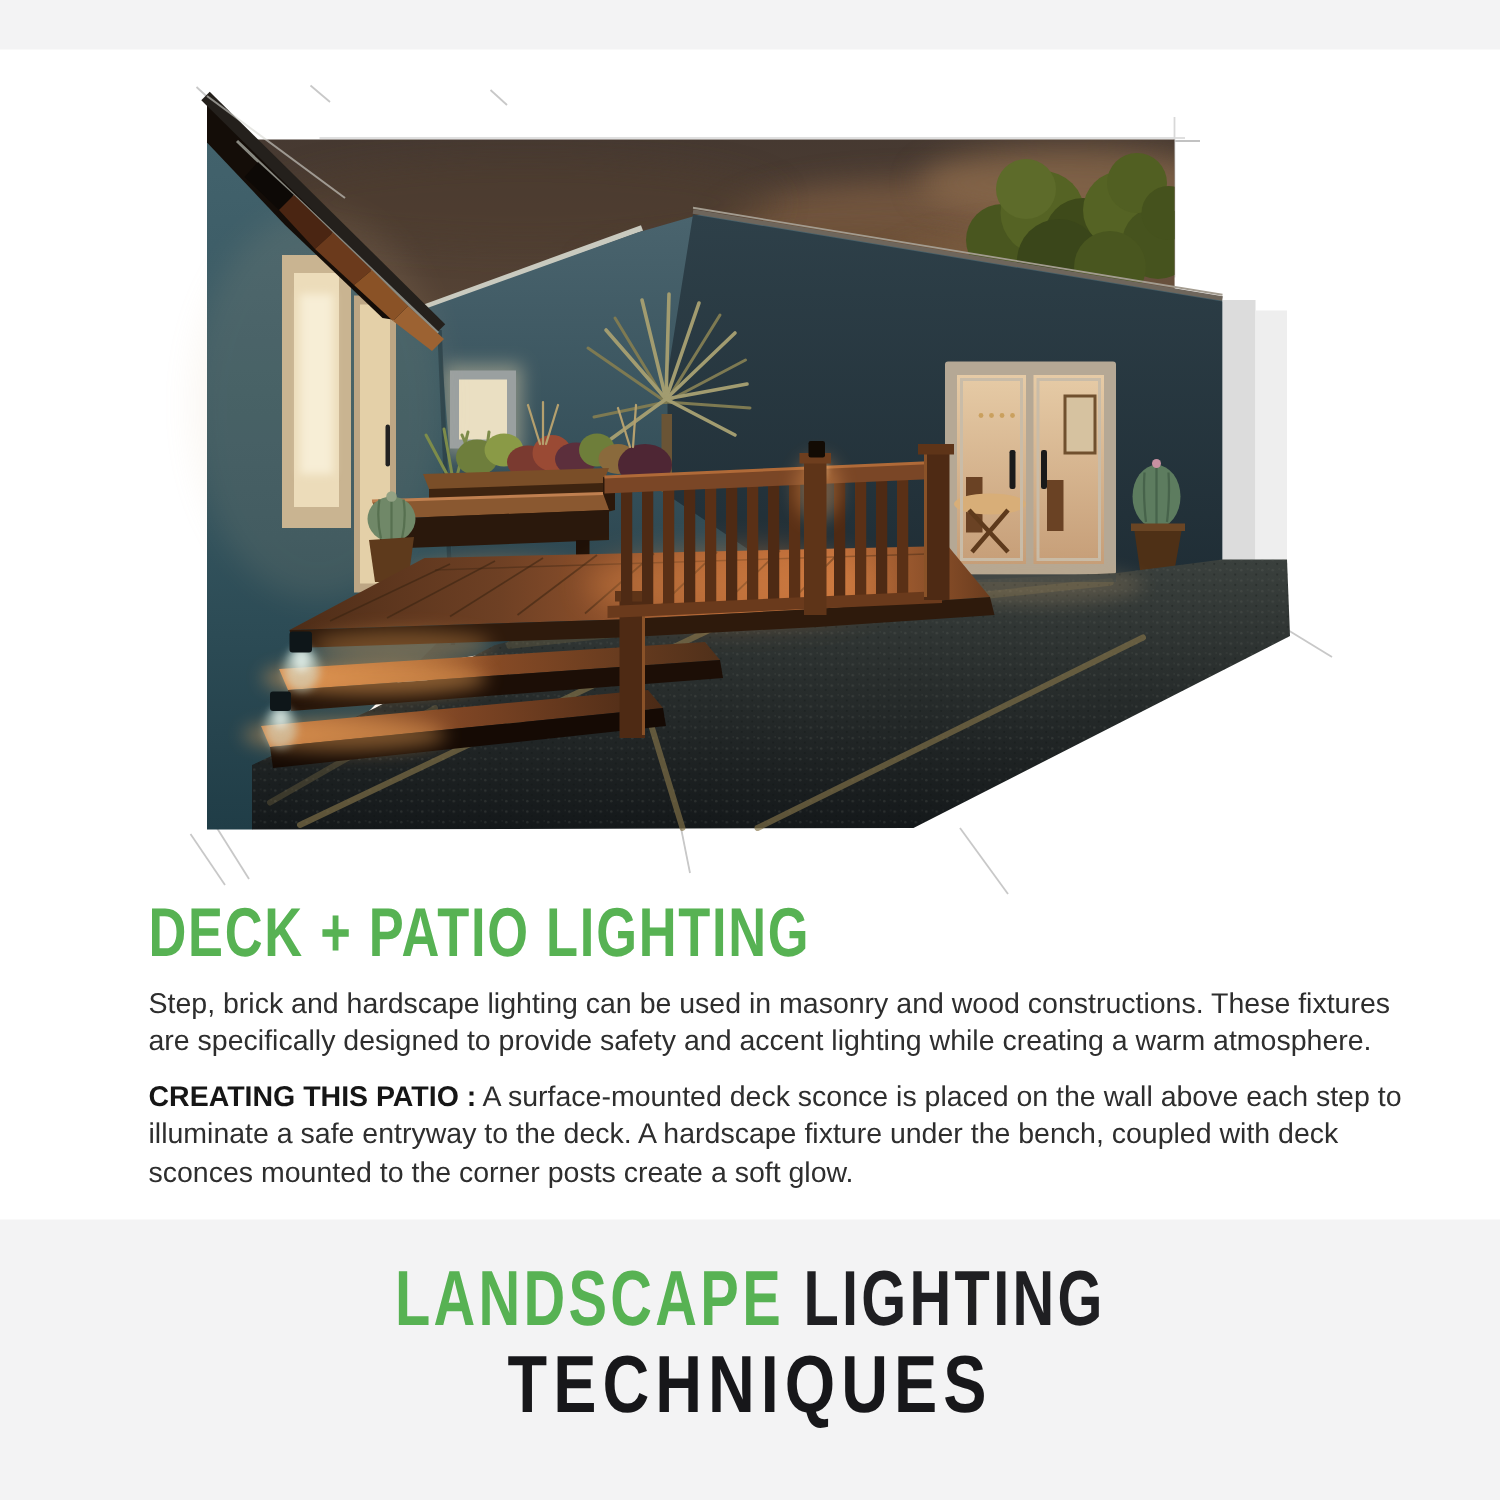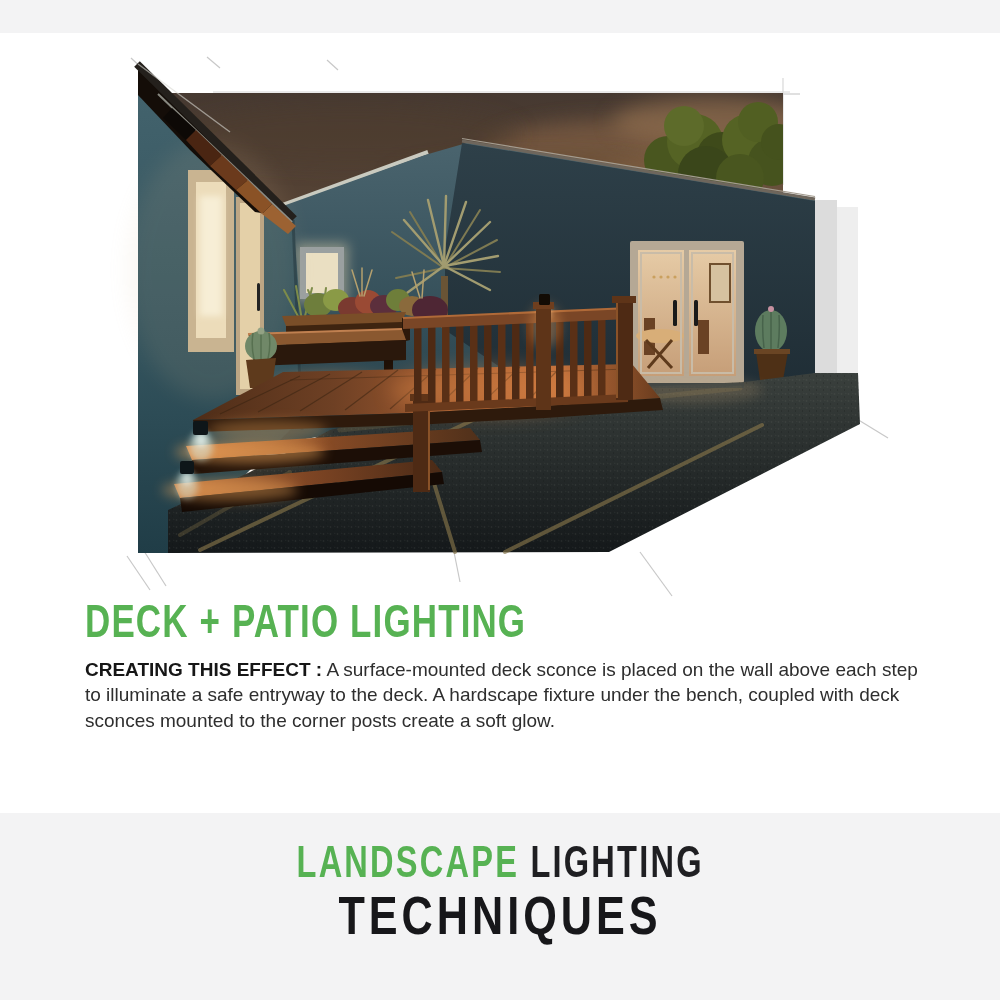--- a/index.html
+++ b/index.html
@@ -4,33 +4,33 @@
 <style>
   html,body{margin:0;padding:0;}
   body{
     width:1000px;height:1000px;position:relative;overflow:hidden;
     background:#ffffff;
     font-family:"Liberation Sans", sans-serif;
     -webkit-font-smoothing:antialiased;
   }
   .band-top{position:absolute;left:0;top:0;width:1000px;height:33px;background:#f3f3f4;}
   .scene{position:absolute;left:0;top:0;width:1000px;height:620px;}
-  .article{position:absolute;left:85px;top:598px;width:852px;}
+  .article{position:absolute;left:99px;top:598px;width:852px;}
   .article h1{
     margin:0 0 13px 0;color:#57b253;font-size:46px;font-weight:bold;
     letter-spacing:1.5px;line-height:1;white-space:nowrap;
   }
   .squeeze{display:inline-block;transform:scaleX(.76);transform-origin:left center;}
   .article p{margin:0 0 11px 0;font-size:19px;line-height:1.34;color:#2e2e2e;}
   .article p strong{color:#161616;}
   .band-bottom{
     position:absolute;left:0;top:813px;width:1000px;height:187px;
     background:#f3f3f4;text-align:center;
   }
-  .brand-line{margin-top:27px;font-size:44px;font-weight:bold;letter-spacing:3px;line-height:1;white-space:nowrap;}
+  .brand-line{margin-top:27px;font-size:52px;font-weight:bold;letter-spacing:3px;line-height:1;white-space:nowrap;}
   .squeeze-c{display:inline-block;transform:scaleX(.74);transform-origin:center;}
   .brand-green{color:#57b253;}
   .brand-dark{color:#1f1f22;}
   .poster-title{margin-top:4px;font-size:54px;font-weight:bold;letter-spacing:5px;color:#17171a;line-height:1;white-space:nowrap;}
   .squeeze-t{display:inline-block;transform:scaleX(.80);transform-origin:center;}
 </style>
 </head>
 <body>
 
 <div class="band-top"></div>
@@ -370,19 +370,20 @@
     <g>
       <rect x="616" y="300" width="17" height="100" fill="#4e2a14"></rect>
       <path d="M617,300 L617,398" stroke="#8a5228" stroke-width="2"></path>
       <rect x="612" y="296" width="24" height="7" fill="#5e3418"></rect>
     </g>
   </g>
 </svg>
 
 <main class="article">
   <h1><span class="squeeze">DECK + PATIO LIGHTING</span></h1>
-  <p><strong>CREATING THIS EFFECT :</strong> <span>A surface-mounted deck sconce is placed on the wall above each step to illuminate a safe entryway to the deck. A hardscape fixture under the bench, coupled with deck sconces mounted to the corner posts create a soft glow.</span></p>
+  <p>Step, brick and hardscape lighting can be used in masonry and wood constructions. These fixtures are specifically designed to provide safety and accent lighting while creating a warm atmosphere.</p>
+  <p><strong>CREATING THIS PATIO :</strong> <span>A surface-mounted deck sconce is placed on the wall above each step to illuminate a safe entryway to the deck. A hardscape fixture under the bench, coupled with deck sconces mounted to the corner posts create a soft glow.</span></p>
 </main>
 
 <footer class="band-bottom">
   <div class="brand-line"><span class="squeeze-c"><span class="brand-green">LANDSCAPE</span> <span class="brand-dark">LIGHTING</span></span></div>
   <div class="poster-title"><span class="squeeze-t">TECHNIQUES</span></div>
 </footer>
 
 </body></html>

